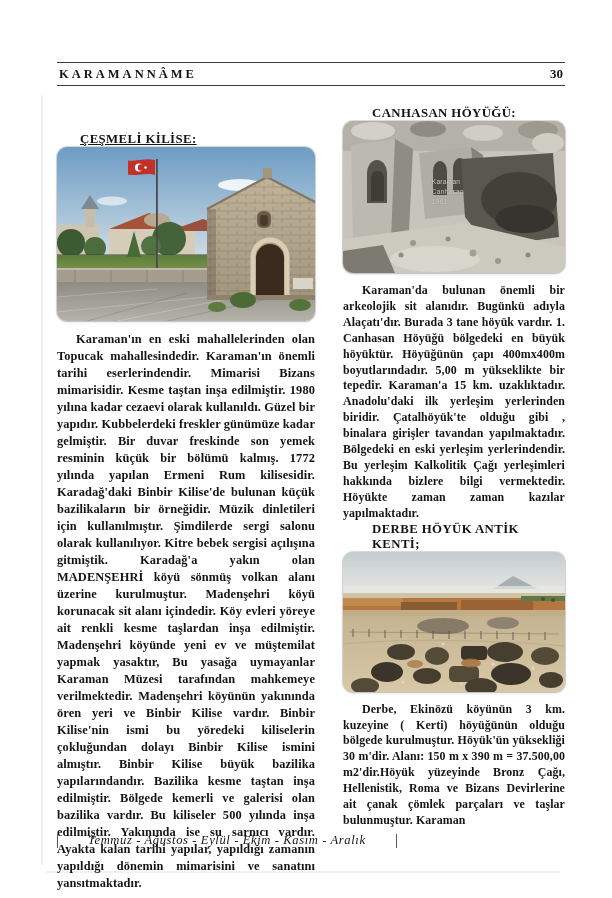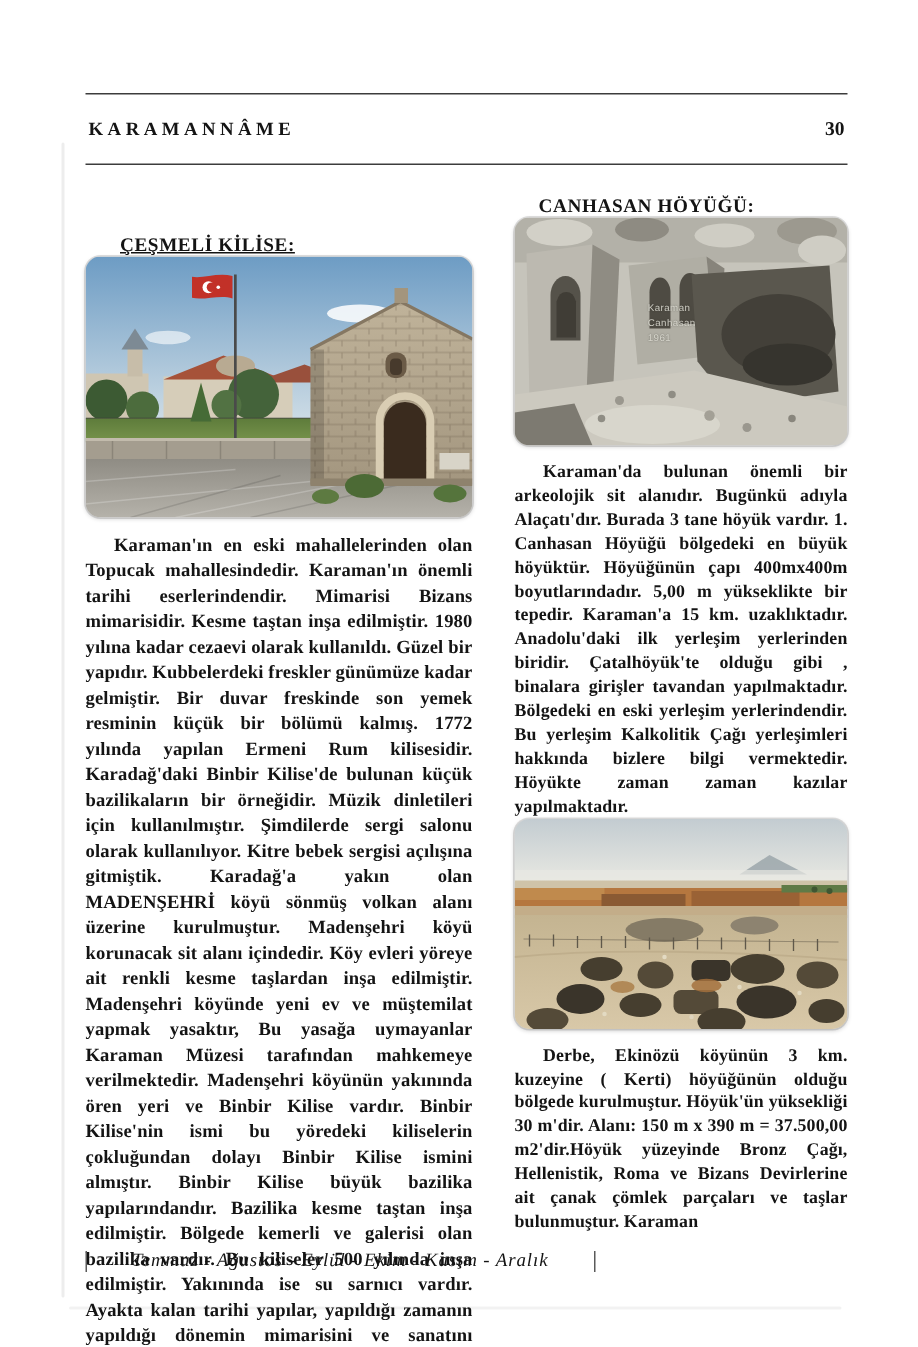--- a/index.html
+++ b/index.html
@@ -10,41 +10,41 @@
     color:#141414;
   }
   
   .scan-line-v{position:absolute;left:41px;top:95px;width:2px;height:770px;background:rgba(0,0,0,0.07);border-radius:2px;}
   .scan-line-h{position:absolute;left:46px;top:871px;width:515px;height:2px;background:rgba(0,0,0,0.05);border-radius:2px;}
 
   .content{position:absolute;left:57px;top:62px;width:508px;}
 
   header.page-head{
     border-top:1.5px solid #3c3c3c;border-bottom:1.5px solid #3c3c3c;
-    height:22px;display:flex;justify-content:space-between;align-items:center;padding:12px 2px;
+    height:22px;display:flex;justify-content:space-between;align-items:center;padding:0 2px;
   }
   .journal-title{font-weight:bold;font-size:12.5px;letter-spacing:3px;}
   .page-number{font-weight:bold;font-size:13px;}
 
   .cols{display:flex;gap:28px;margin-top:20px;align-items:flex-start;}
   .col-left{width:258px;}
   .col-right{width:222px;}
 
   p.body-text{
     margin:0;font-size:12.4px;line-height:17px;text-align:justify;
     letter-spacing:0.1px;
   }
   .col-right p.body-text{font-size:11.9px;line-height:15.9px;}
   .para-indent{text-indent:19px;font-weight:bold;}
 
   h3.section-heading{
     margin:0;font-size:12.8px;font-weight:bold;letter-spacing:0.4px;
   }
   .col-left h3.section-heading{margin:26px 0 0 23px;text-decoration:underline;}
-  .col-right h3.section-heading{margin-left:16px;}
+  .col-right h3.section-heading{margin-left:29px;}
   .head-canhasan{margin-top:24px;}
   .head-derbe{margin-top:16px;}
 
   figure.photo{
     margin:0;position:relative;border-radius:10px;overflow:hidden;
     box-shadow:0 0 0 1px rgba(0,0,0,0.12), 0 1px 3px rgba(0,0,0,0.18);
     background:#ddd;
   }
   .photo-church{width:258px;height:174px;margin-top:13px;}
   .photo-excavation{width:222px;height:152px;margin-top:13px;border-radius:9px;}
@@ -203,20 +203,21 @@
         </svg>
         <div class="photo-overlay-text">
           <div>Karaman</div>
           <div>Canhasan</div>
           <div>1961</div>
         </div>
       </figure>
 
       <p class="body-text para-indent para-after-photo">Karaman'da bulunan önemli bir arkeolojik sit alanıdır. Bugünkü adıyla Alaçatı'dır. Burada 3 tane höyük vardır. 1. Canhasan Höyüğü bölgedeki en büyük höyüktür. Höyüğünün çapı 400mx400m boyutlarındadır. 5,00 m yükseklikte bir tepedir. Karaman'a 15 km. uzaklıktadır. Anadolu'daki ilk yerleşim yerlerinden biridir. Çatalhöyük'te olduğu gibi , binalara girişler tavandan yapılmaktadır. Bölgedeki en eski yerleşim yerlerindendir. Bu yerleşim Kalkolitik Çağı yerleşimleri hakkında bizlere bilgi vermektedir. Höyükte zaman zaman kazılar yapılmaktadır.</p>
 
+      <h3 class="section-heading head-derbe">DERBE HÖYÜK ANTİK KENTİ;</h3>
 
       <figure class="photo photo-aerial">
         <svg viewBox="0 0 222 140" preserveAspectRatio="none">
           <defs>
             <linearGradient id="hazeg" x1="0" y1="0" x2="0" y2="1">
               <stop offset="0" stop-color="#c3ccd1"></stop>
                 <stop offset="1" stop-color="#e8e8e2"></stop>
             </linearGradient>
             <linearGradient id="groundg" x1="0" y1="0" x2="0" y2="1">
               <stop offset="0" stop-color="#c4b491"></stop>

